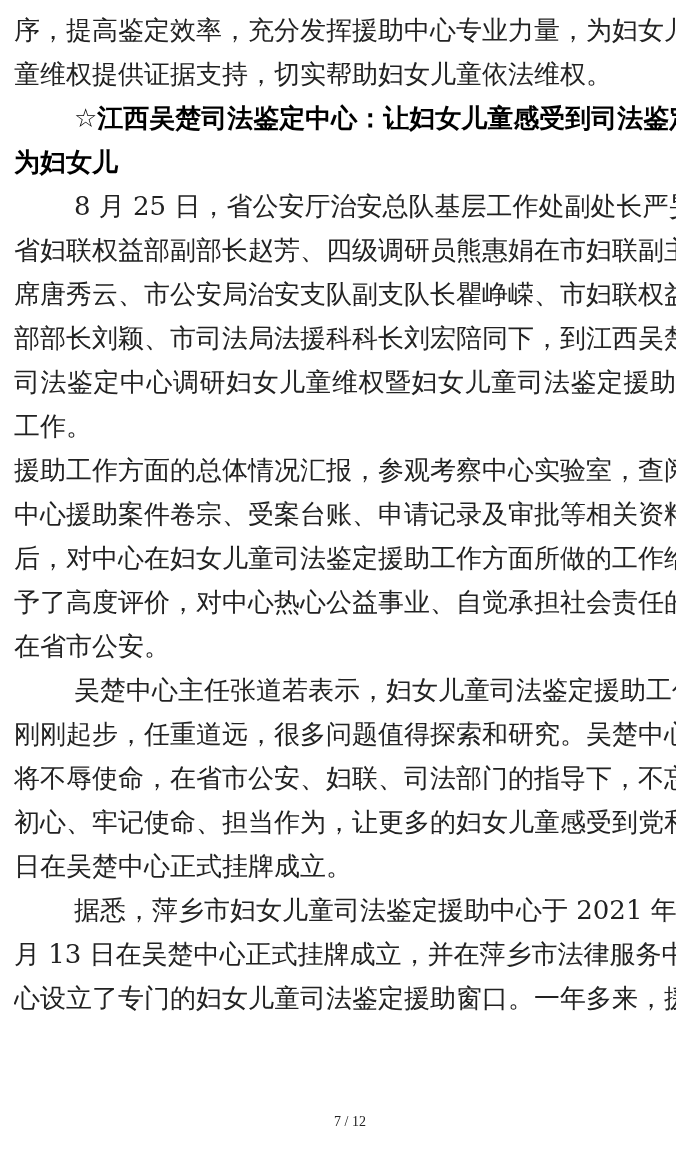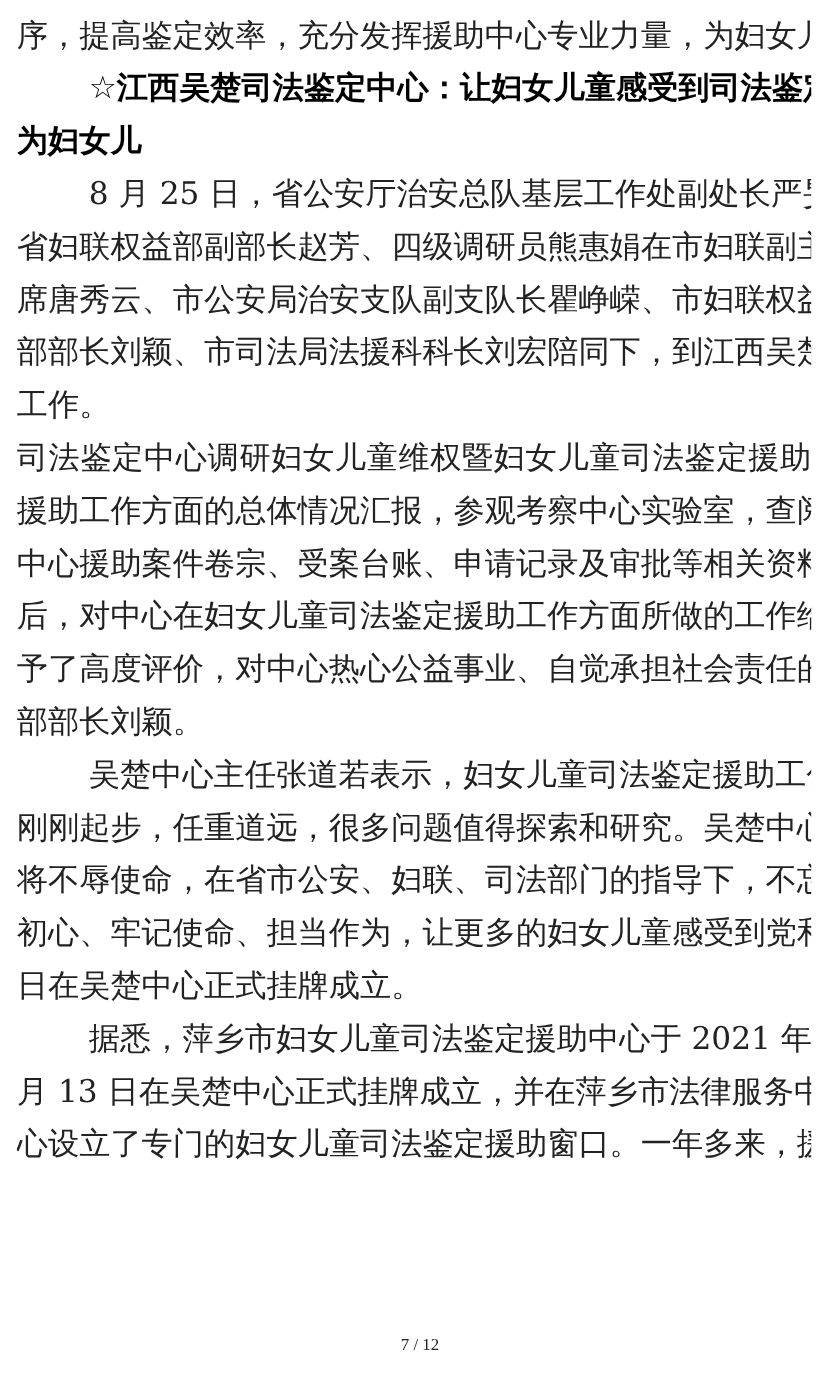--- a/index.html
+++ b/index.html
@@ -26,42 +26,43 @@
     font-size: 14px; color: #222;
   }
 </style>
 </head>
 <body>
 
 <div class="page">
 
   <div class="paragraph">
     <div class="line">序，提高鉴定效率，充分发挥援助中心专业力量，为妇女儿</div>
+    <div class="line last">童维权提供证据支持，切实帮助妇女儿童依法维权。</div>
   </div>
 
   <div class="paragraph">
     <div class="line heading indent">☆江西吴楚司法鉴定中心：让妇女儿童感受到司法鉴定</div>
     <div class="line heading last">为妇女儿</div>
   </div>
 
   <div class="paragraph">
     <div class="line indent">8 月 25 日，省公安厅治安总队基层工作处副处长严旻、</div>
     <div class="line">省妇联权益部副部长赵芳、四级调研员熊惠娟在市妇联副主</div>
     <div class="line">席唐秀云、市公安局治安支队副支队长瞿峥嵘、市妇联权益</div>
     <div class="line">部部长刘颖、市司法局法援科科长刘宏陪同下，到江西吴楚</div>
+    <div class="line">司法鉴定中心调研妇女儿童维权暨妇女儿童司法鉴定援助</div>
     <div class="line last">工作。</div>
-    <div class="line">司法鉴定中心调研妇女儿童维权暨妇女儿童司法鉴定援助</div>
   </div>
 
   <div class="paragraph">
     <div class="line">援助工作方面的总体情况汇报，参观考察中心实验室，查阅</div>
     <div class="line">中心援助案件卷宗、受案台账、申请记录及审批等相关资料</div>
     <div class="line">后，对中心在妇女儿童司法鉴定援助工作方面所做的工作给</div>
     <div class="line">予了高度评价，对中心热心公益事业、自觉承担社会责任的</div>
-    <div class="line last">部部长刘颖。</div>
+    <div class="line last">在省市公安。</div>
   </div>
 
   <div class="paragraph">
     <div class="line indent">吴楚中心主任张道若表示，妇女儿童司法鉴定援助工作</div>
     <div class="line">刚刚起步，任重道远，很多问题值得探索和研究。吴楚中心</div>
     <div class="line">将不辱使命，在省市公安、妇联、司法部门的指导下，不忘</div>
     <div class="line">初心、牢记使命、担当作为，让更多的妇女儿童感受到党和</div>
     <div class="line last">日在吴楚中心正式挂牌成立。</div>
   </div>
 

